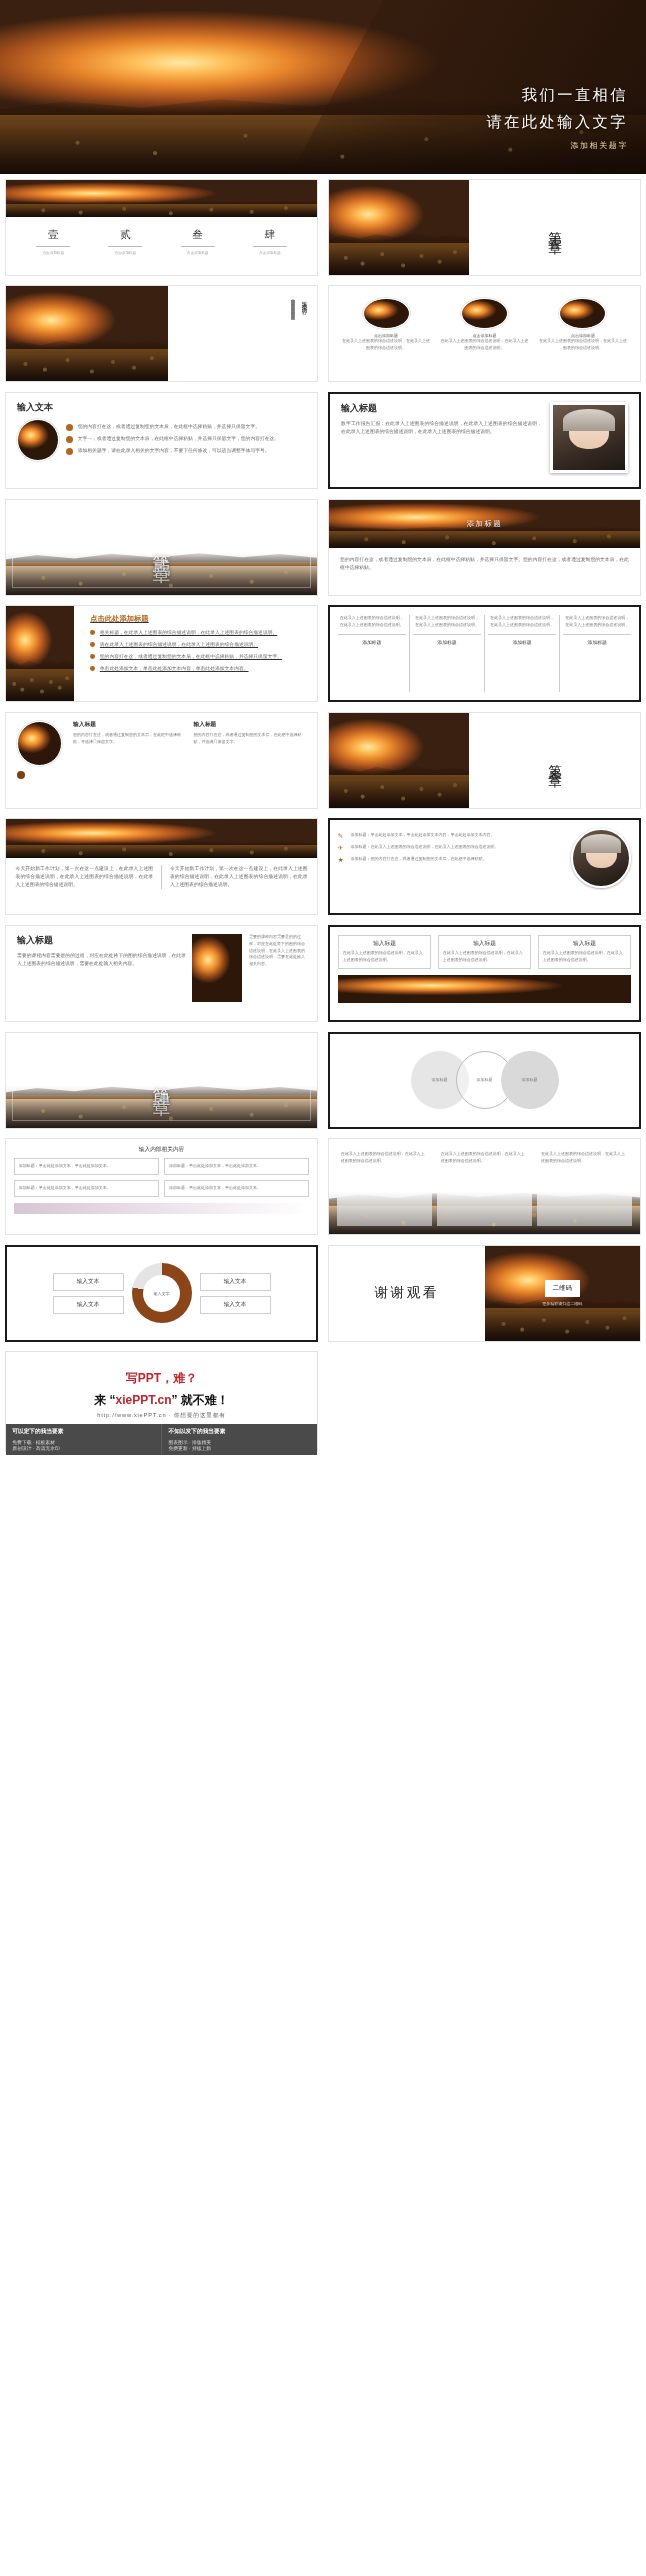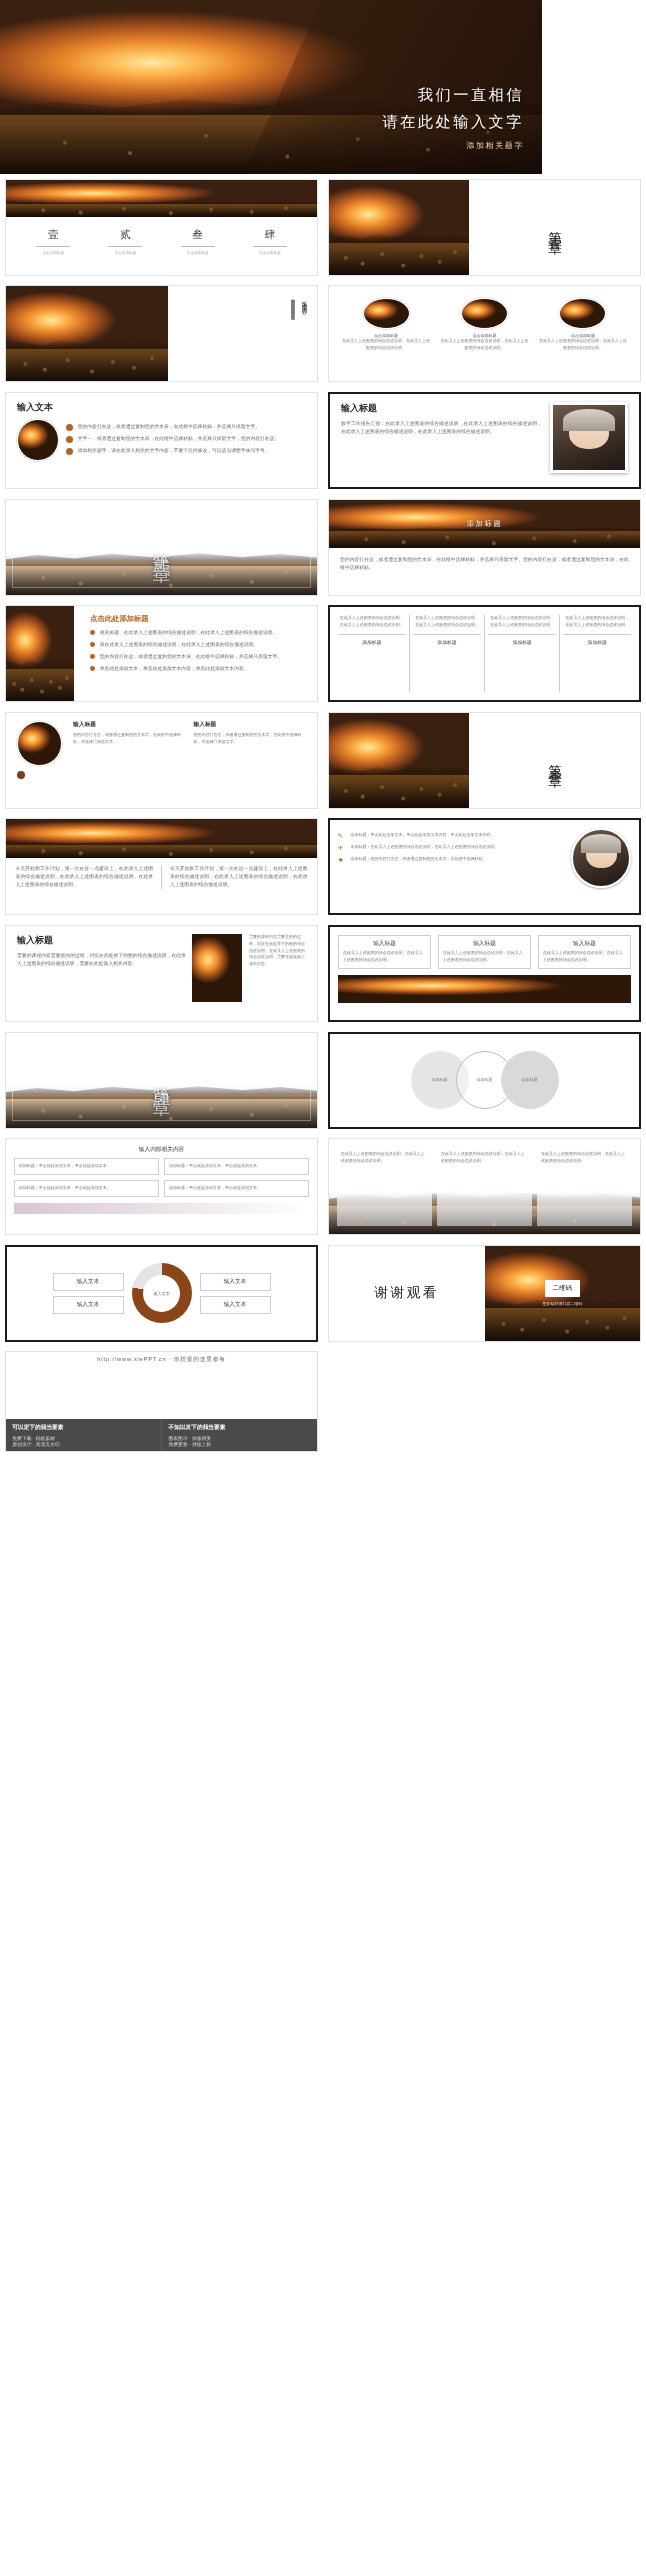--- a/index.html
+++ b/index.html
@@ -3,21 +3,21 @@
 <meta charset="utf-8">
 <style>
   * { box-sizing: border-box; }
   html, body { margin:0; padding:0; }
   body {
     width:646px;
     background:#ffffff;
     font-family:"Liberation Sans", sans-serif;
     color:#333;
   }
-  .page { width:542px; }
+  .page { width:646px; }
 
   
   .art {
     position:relative;
     overflow:hidden;
     background:
       radial-gradient(ellipse 40% 30% at 28% 36%, #ffe9a8 0%, #ffbf59 18%, #e8862b 42%, #a8521d 68%, #3a2010 100%),
       linear-gradient(180deg,#2b1a10 0%, #5d3418 25%, #9a5722 48%, #4c2a14 72%, #140b06 100%);
   }
   .art:after{
@@ -319,21 +319,21 @@
   </div>
 </div>
 
 <div class="row">
   <div class="half">
     <div class="slide">
       <div class="art" style="position:absolute;left:0;top:0;width:22%;height:100%;">
         <div class="ridge"></div>
         <div class="water"></div>
       </div>
-      <div style="position:absolute;left:24%;right:0;top:0;bottom:0;padding:8px 9.7px;">
+      <div style="position:absolute;left:24%;right:0;top:0;bottom:0;padding:8px 9.7px;text-decoration:underline;">
         <div style="font-size:7.3px;color:#b4651f;font-weight:bold;margin-bottom:4.8px;">点击此处添加标题</div>
         <div class="bullet-row">
           <div class="bullet-dot" style="width:4.8px;height:4.8px;"></div>
           <div class="body-text">相关标题，在此录入上述图表的综合描述说明，在此录入上述图表的综合描述说明。</div>
         </div>
         <div class="bullet-row">
           <div class="bullet-dot" style="width:4.8px;height:4.8px;"></div>
           <div class="body-text">请在此录入上述图表的综合描述说明，在此录入上述图表的综合描述说明。</div>
         </div>
         <div class="bullet-row">
@@ -600,20 +600,26 @@
           </div>
         </div>
       </div>
     </div>
   </div>
 </div>
 
 <div class="row">
   <div class="half">
     <div class="promo">
+      <div class="promo-main">
+        <div class="promo-l1">写PPT，难？</div>
+        <div class="promo-l2">
+          <span>来 “</span><em>xiePPT.cn</em><span>” 就不难！</span>
+        </div>
+      </div>
       <div class="promo-url">http://www.xiePPT.cn · 你想要的这里都有</div>
       <div class="promo-bar">
         <div>
           <b>可以定下的我当要素</b>
           <div>免费下载 · 模板素材</div>
           <div>原创设计 · 高清无水印</div>
         </div>
         <div>
           <b>不知以发下的我当要素</b>
           <div>图表图示 · 排版精美</div>

